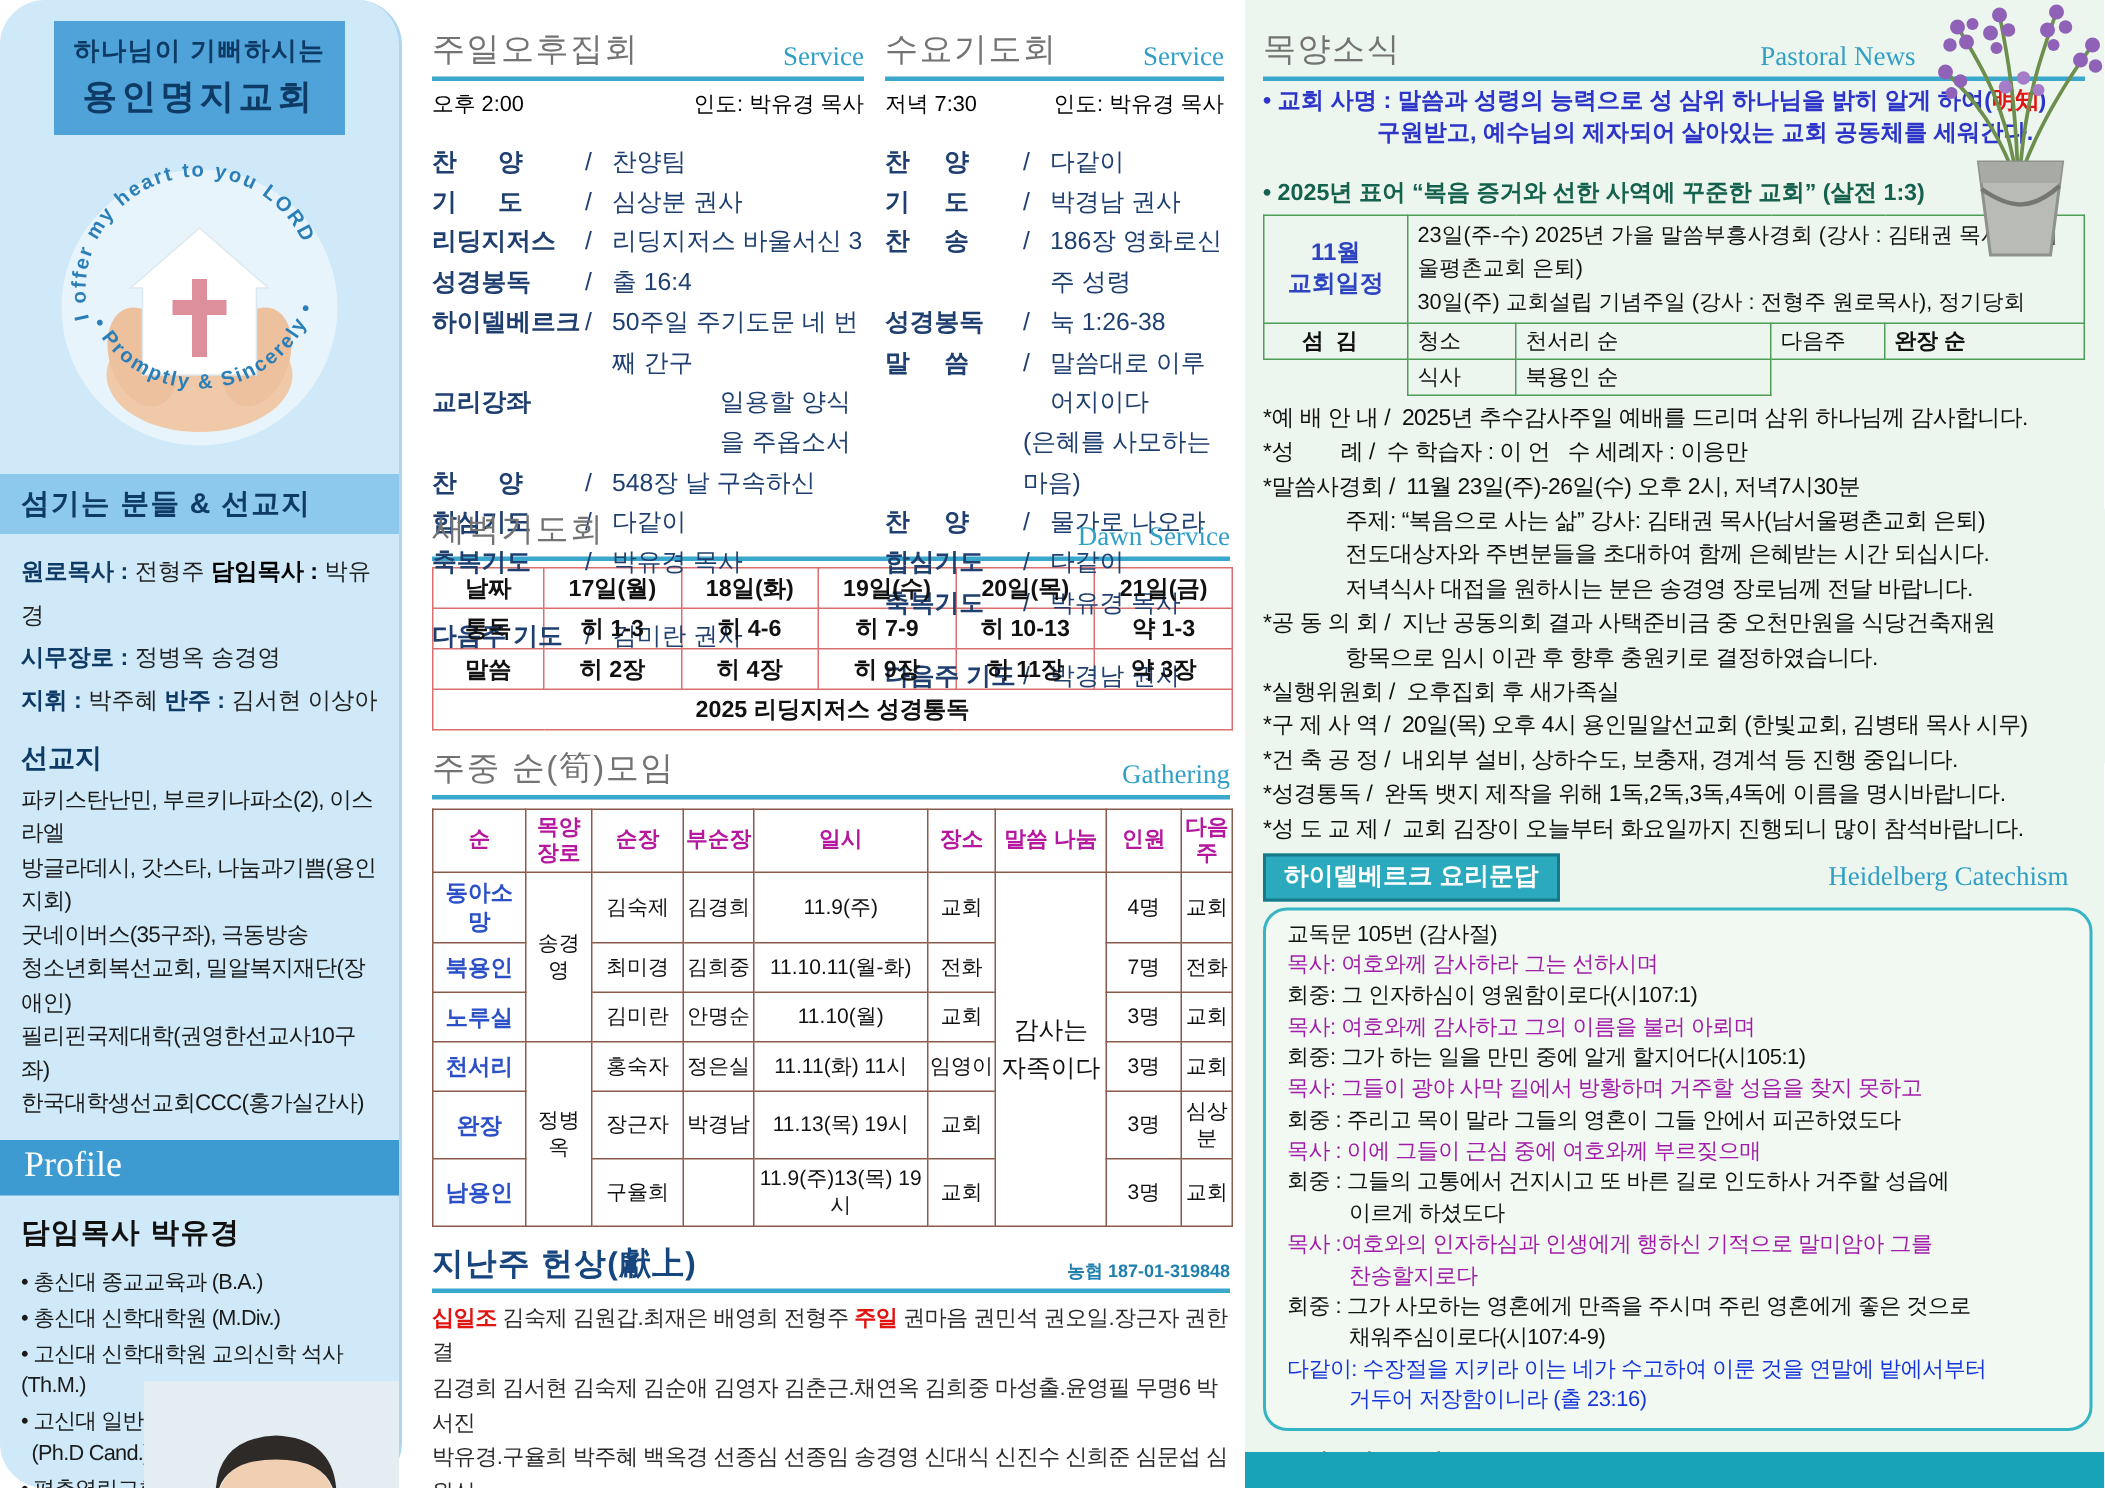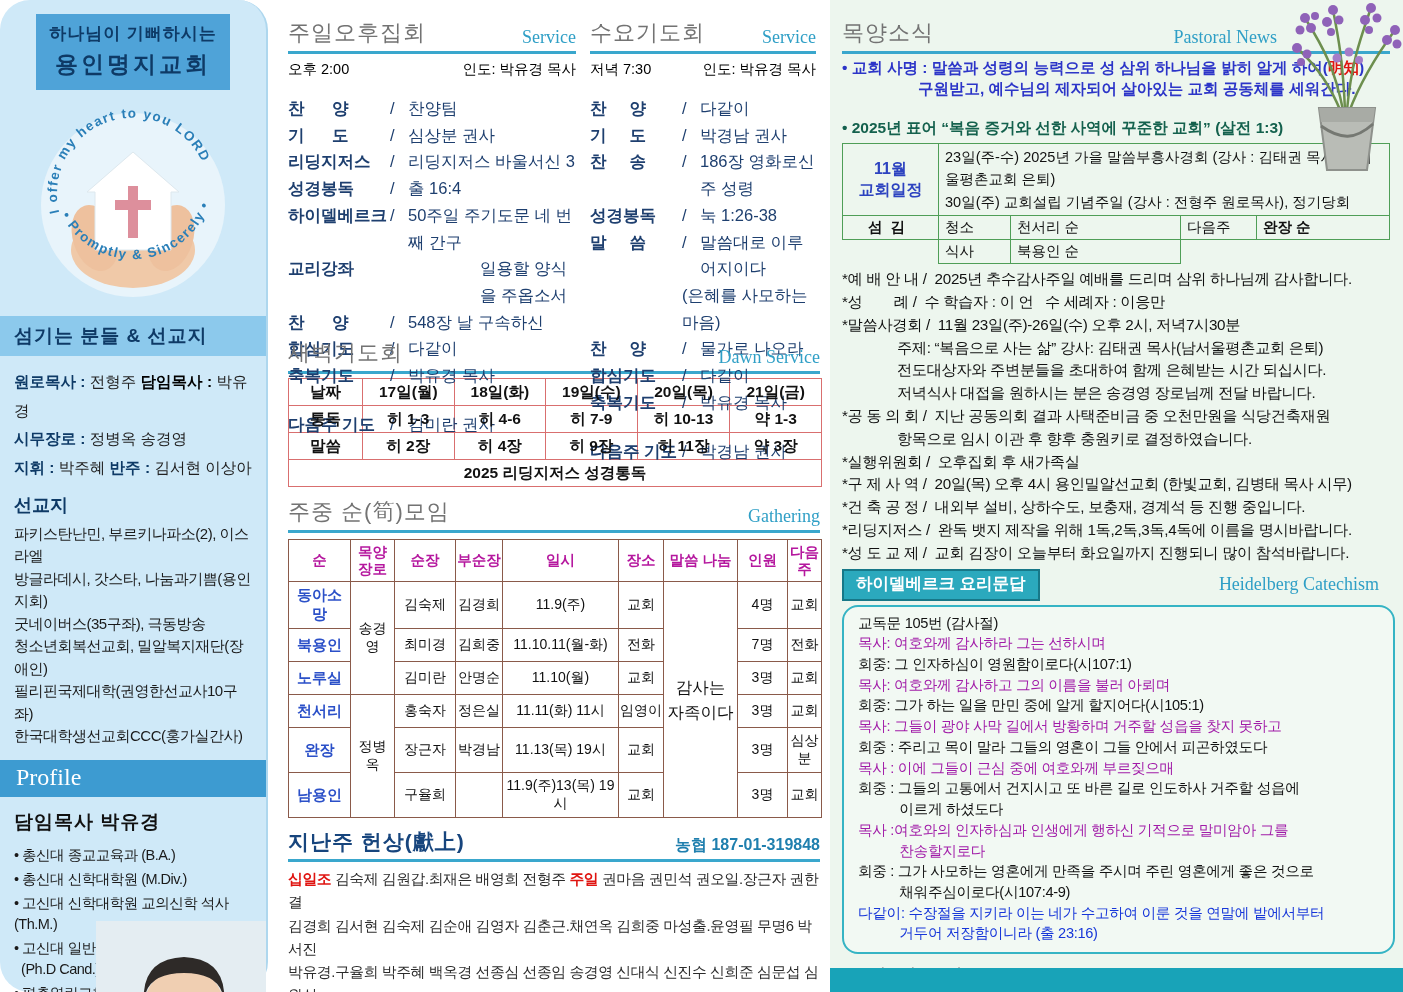--- a/index.html
+++ b/index.html
@@ -55,21 +55,21 @@
 
   .gath-tbl { width:534px; margin-top:6px; }
   .gath-tbl td { border:1.5px solid #8a5a4a; text-align:center; font-size:14px; color:#111; padding:4px 1px; }
   .gath-tbl .gh { color:#b5179e; font-weight:bold; font-size:14.5px; white-space:pre-line; line-height:1.15; }
   .gath-tbl .gname { color:#2b50c8; font-weight:bold; font-size:15px; }
   .gath-tbl .gshare { font-size:16.5px; white-space:pre-line; line-height:1.5; }
   .gath-row td { height:33px; }
 
   .offer-head { display:flex; justify-content:space-between; align-items:flex-end; padding-top:10px; }
   .offer-title { font-size:21px; font-weight:bold; color:#17457d; letter-spacing:1px; }
-  .offer-bank { font-size:16px; font-weight:bold; color:#1f7fae; }
+  .offer-bank { font-size:12px; font-weight:bold; color:#1f7fae; }
   .offer-body { margin-top:6px; font-size:14.8px; color:#2b2b2b; line-height:1.56; letter-spacing:-0.4px; }
   .offer-body .oline { white-space:pre-wrap; }
   .offer-body .red { font-weight:bold; }
 
   
   .right { position:absolute; left:830px; top:0; width:573px; height:992px; background:#edf6ee; padding:0 8px 0 12px; }
   .flower { position:absolute; right:0; top:0; width:118px; height:182px; }
   .r-missions { margin-top:4px; }
   .m1 { font-size:15.5px; font-weight:bold; color:#2c35c8; line-height:1.35; white-space:pre-wrap; }
   .m2 { font-size:15.5px; font-weight:bold; color:#2c35c8; line-height:1.35; padding-left:76px; }
@@ -527,21 +527,21 @@
       <div>*성        례 /  수 학습자 : 이 언   수 세례자 : 이응만</div>
       <div>*말씀사경회 /  11월 23일(주)-26일(수) 오후 2시, 저녁7시30분</div>
       <div>              주제: “복음으로 사는 삶” 강사: 김태권 목사(남서울평촌교회 은퇴)</div>
       <div>              전도대상자와 주변분들을 초대하여 함께 은혜받는 시간 되십시다.</div>
       <div>              저녁식사 대접을 원하시는 분은 송경영 장로님께 전달 바랍니다.</div>
       <div>*공 동 의 회 /  지난 공동의회 결과 사택준비금 중 오천만원을 식당건축재원</div>
       <div>              항목으로 임시 이관 후 향후 충원키로 결정하였습니다.</div>
       <div>*실행위원회 /  오후집회 후 새가족실</div>
       <div>*구 제 사 역 /  20일(목) 오후 4시 용인밀알선교회 (한빛교회, 김병태 목사 시무)</div>
       <div>*건 축 공 정 /  내외부 설비, 상하수도, 보충재, 경계석 등 진행 중입니다.</div>
-      <div>*리딩지저스 /  완독 뱃지 제작을 위해 1독,2독,3독,4독에 이름을 명시바랍니다.</div>
+      <div>*성경통독 /  완독 뱃지 제작을 위해 1독,2독,3독,4독에 이름을 명시바랍니다.</div>
       <div>*성 도 교 제 /  교회 김장이 오늘부터 화요일까지 진행되니 많이 참석바랍니다.</div>
     </div>
 
     <div class="heid-head">
       <span class="heid-badge">하이델베르크 요리문답</span>
       <span class="heid-eng">Heidelberg Catechism</span>
     </div>
     <div class="heid-box">
       <div class="ln-plain">교독문 105번 (감사절)</div>
       <div class="ln-pastor">목사: 여호와께 감사하라 그는 선하시며</div>

